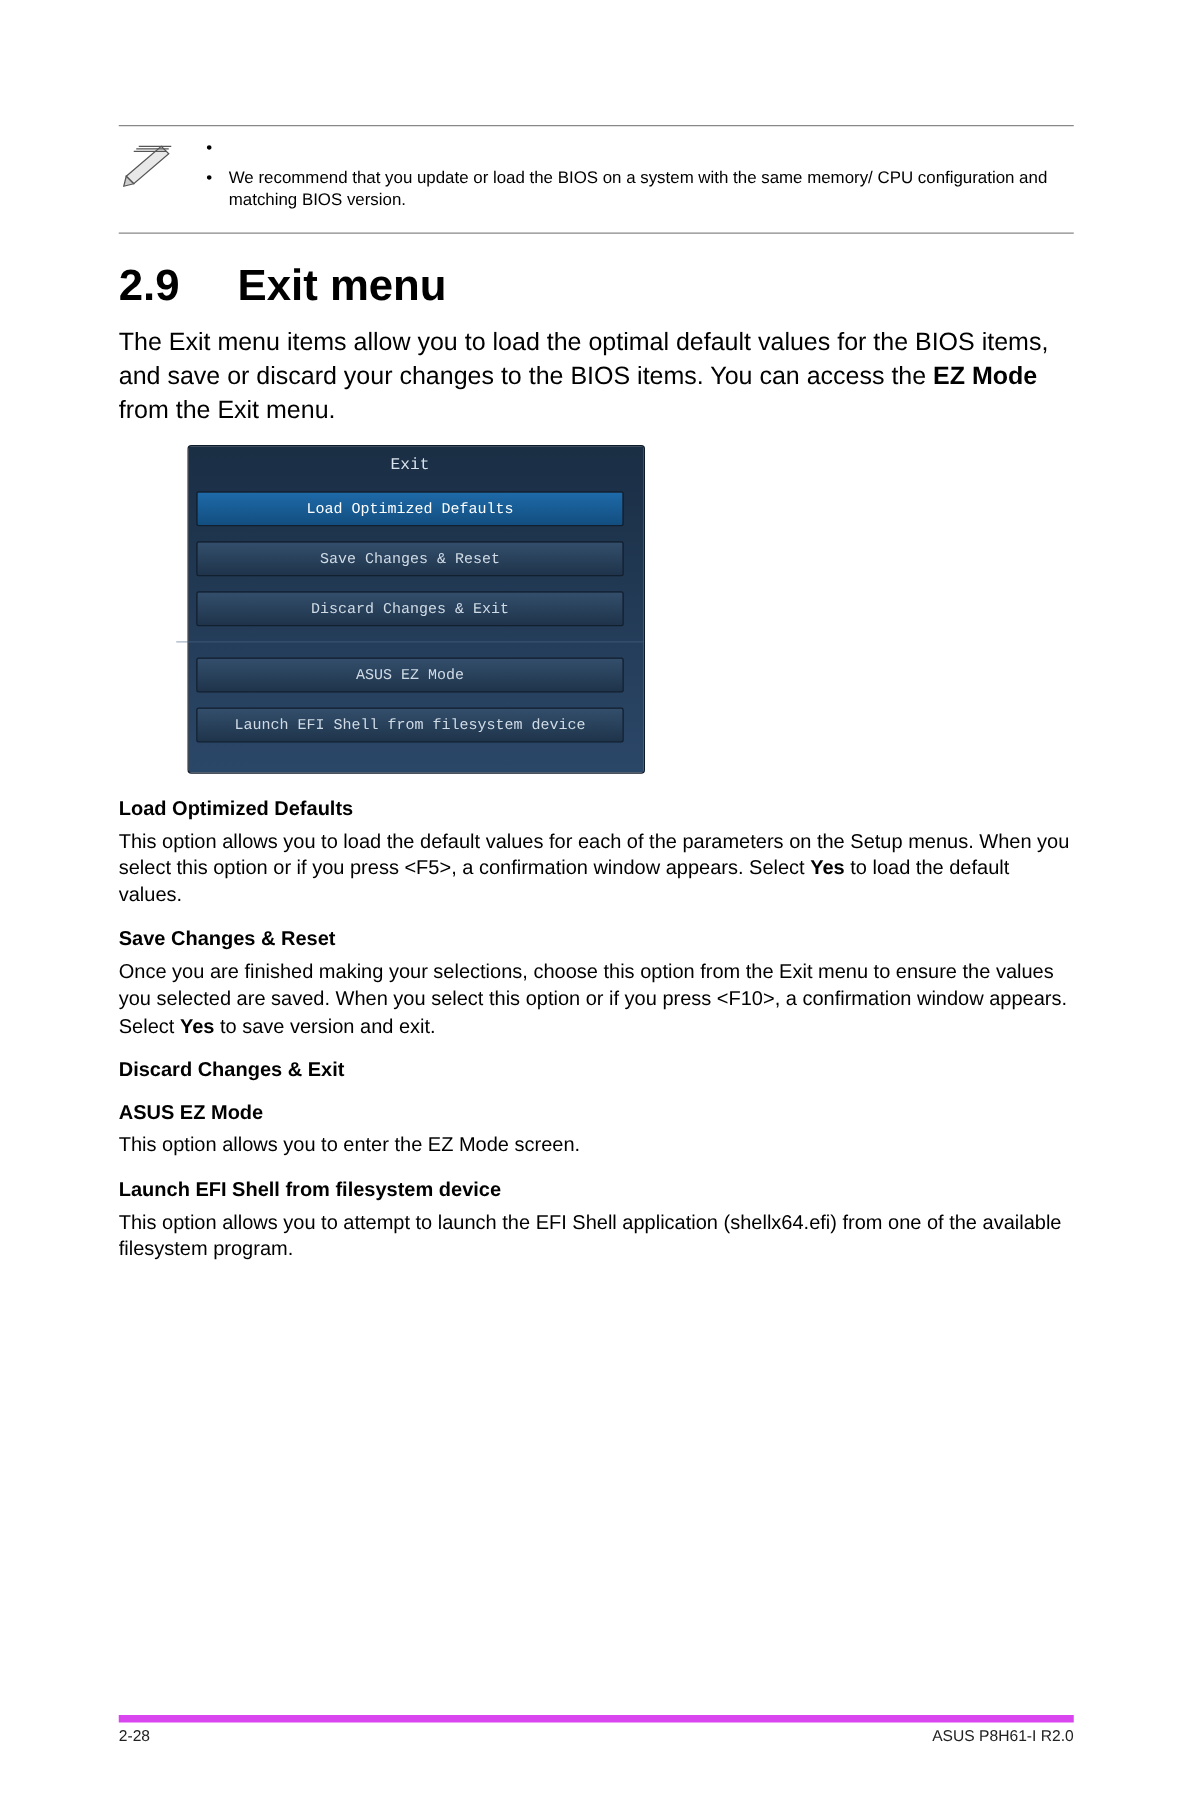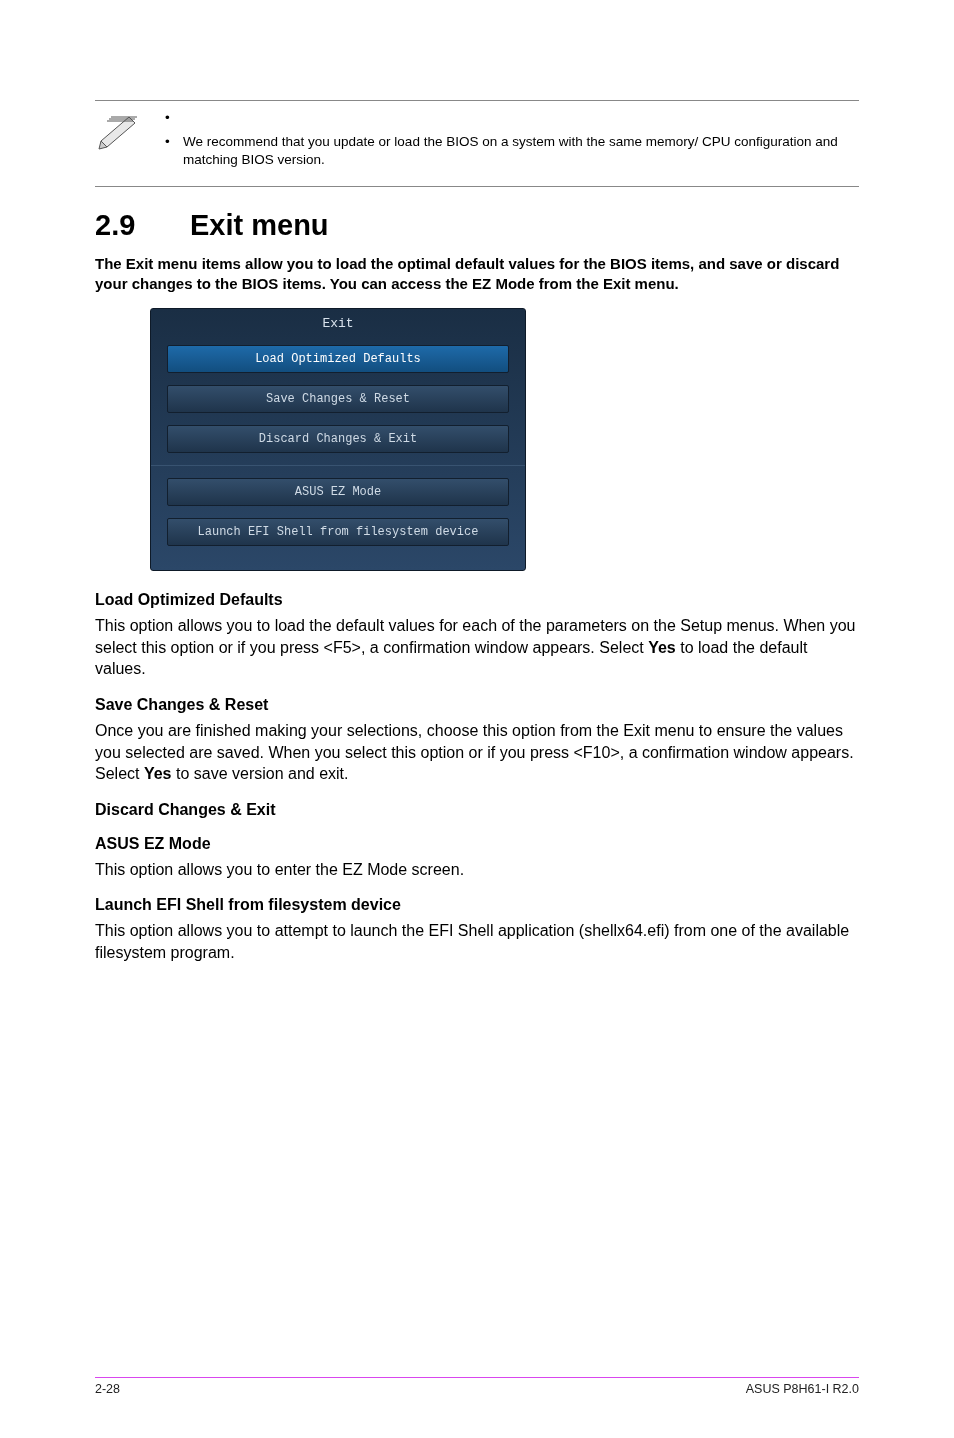--- a/index.html
+++ b/index.html
@@ -40,41 +40,40 @@
   }
   .bullet-row {
     display: flex;
     margin-bottom: 6px;
   }
   .bullet-mark {
     width: 18px;
     flex-shrink: 0;
   }
   h1.section-title {
-    font-size: 29px;
+    font-size: 35px;
     font-weight: bold;
     margin: 22px 0 12px 0;
   }
   h1.section-title .num {
     display: inline-block;
     width: 95px;
   }
   p.body {
-    font-size: 15px;
+    font-size: 20px;
     line-height: 1.35;
     margin: 6px 0 14px 0;
-    font-weight: bold;
   }
   .bios-img {
     width: 350px;
     margin: 6px 0 20px 55px;
     background: linear-gradient(#1a2e44 0%, #2b4768 100%);
     border: 1px solid #0e1a28;
     border-radius: 3px;
-    padding: 3px 12px 12px 12px;
+    padding: 3px 12px 12px 2px;
     color: #cfd9e3;
     font-family: "Courier New", monospace;
     font-size: 12px;
   }
   .bios-title {
     text-align: center;
     padding: 4px 0 10px 0;
     color: #d8e2ec;
     font-size: 13px;
   }
@@ -106,21 +105,21 @@
   p.sub-body {
     font-size: 16px;
     line-height: 1.35;
     margin: 0 0 10px 0;
   }
   .footer {
     position: absolute;
     bottom: 42px;
     left: 95px;
     right: 95px;
-    border-top: 1px solid #d946ef;
+    border-top: 6px solid #d946ef;
     padding-top: 4px;
     font-size: 12.5px;
     display: flex;
     justify-content: space-between;
     color: #222;
   }
 </style>
 </head>
 <body>
 

